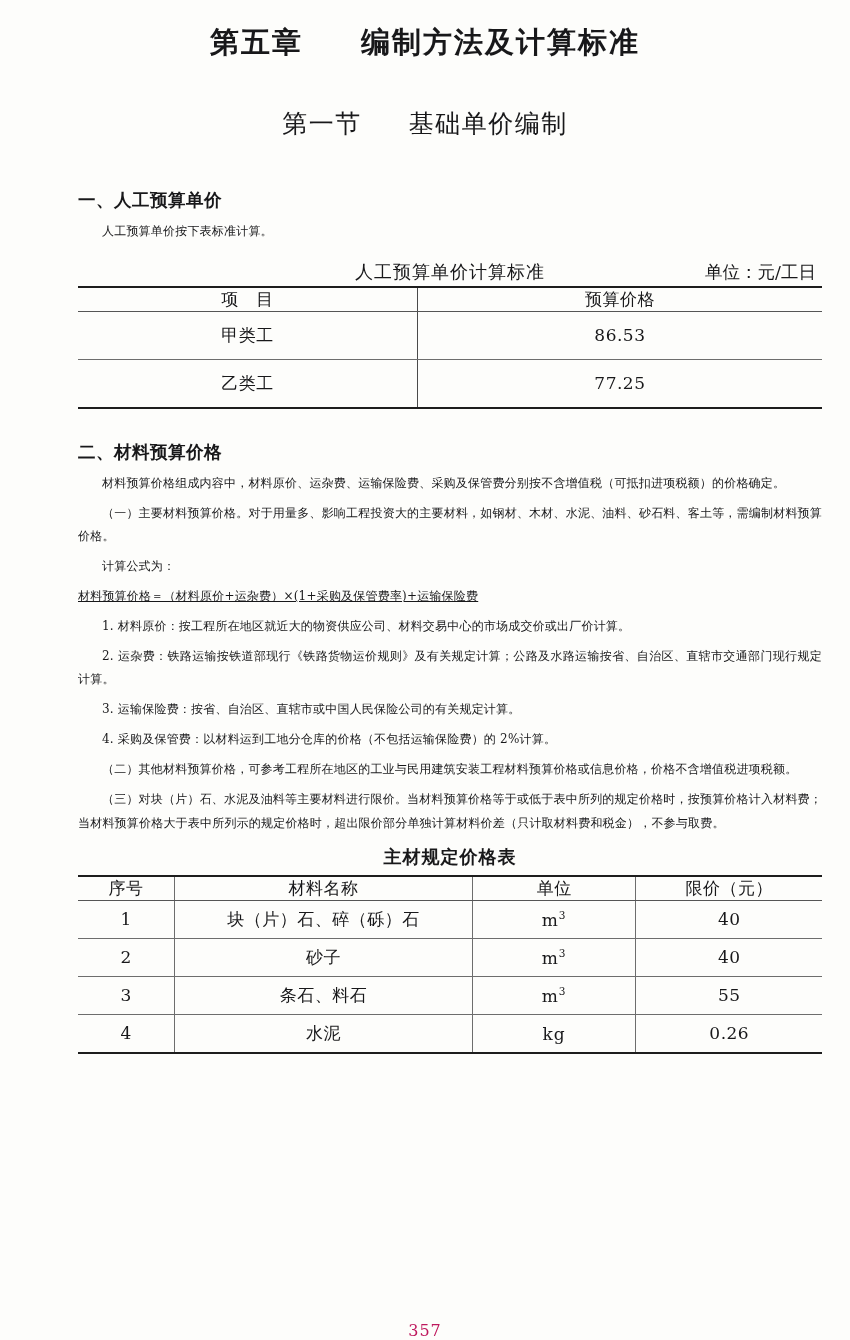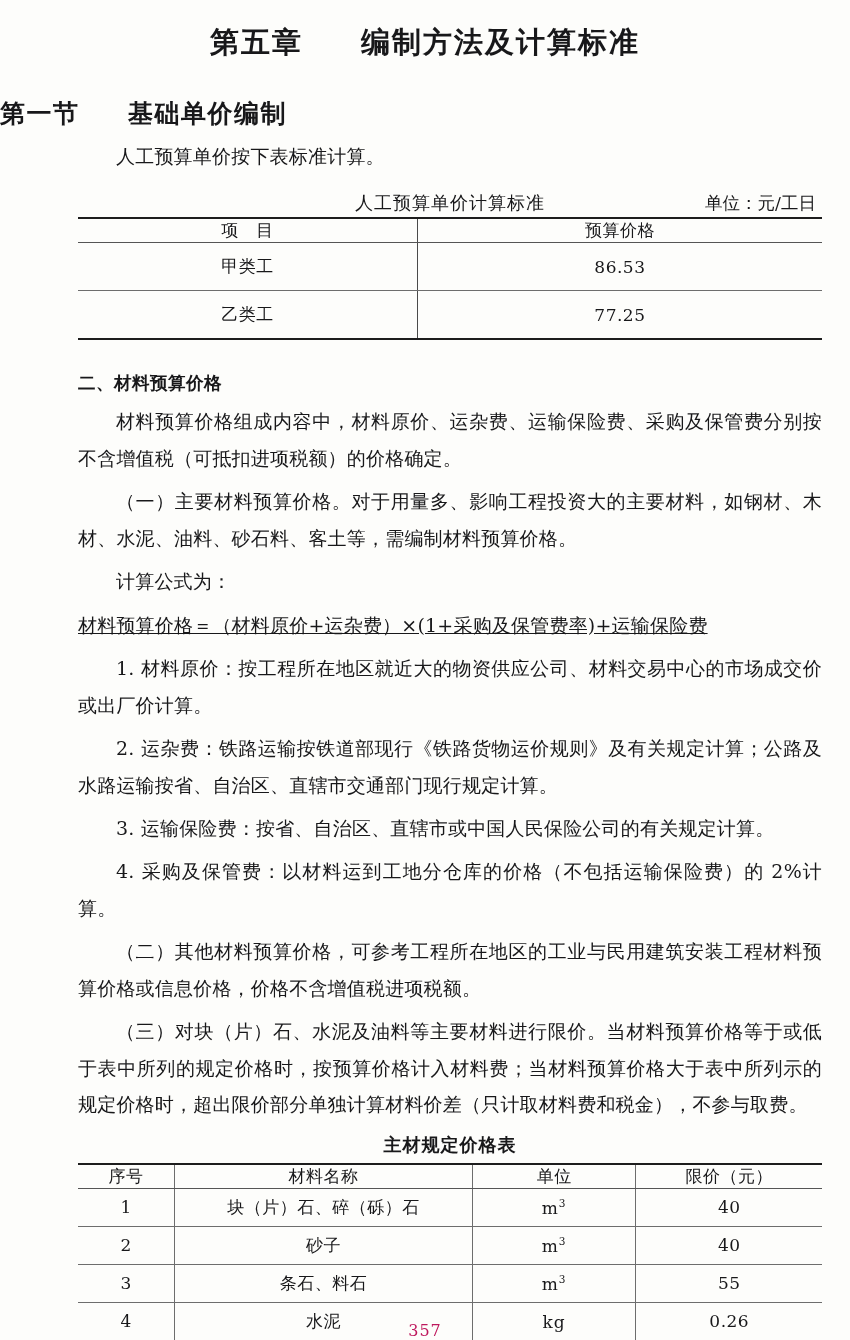--- a/index.html
+++ b/index.html
@@ -18,41 +18,41 @@
     text-align:center;
     font-size:29px;
     letter-spacing:2px;
     font-weight:600;
     margin:22px 0 0 0;
     padding:0;
     line-height:1.4;
   }
   .chapter-title .gap{ display:inline-block; width:34px; }
   .section-title{
-    text-align:left;
+    text-align:center;
     font-size:25px;
     letter-spacing:1.5px;
-    font-weight:700;
-    margin:33px 0 0 0;
+    font-weight:400;
+    margin:43px 0 0 0;
     line-height:1.4;
   }
   .section-title .gap{ display:inline-block; width:28px; }
 
   
   .content{ padding:0 28px 0 78px; }
   .heading-num{
     font-size:17.5px;
     font-weight:700;
     letter-spacing:.5px;
     margin:46px 0 0 0;
     line-height:1.5;
   }
   .heading-num.tight{ margin-top:30px; }
   p.para{
-    font-size:19px;
+    font-size:12px;
     line-height:1.92;
     margin:7px 0 0 0;
     text-align:justify;
     text-justify:inter-ideograph;
     letter-spacing:.2px;
   }
   p.indent{ text-indent:2em; }
   p.noindent{ text-indent:0;text-decoration:underline; }
 
   
@@ -134,20 +134,21 @@
   </h1>
 
   <h2 class="section-title">
     <span>第一节</span>
     <span class="gap"></span>
     <span>基础单价编制</span>
   </h2>
 
   <div class="content">
 
+    <div class="heading-num">一、人工预算单价</div>
     <p class="para indent">人工预算单价按下表标准计算。</p>
 
     <div class="tbl-capline">
       <span class="cap">人工预算单价计算标准</span>
       <span class="unit">单位：元/工日</span>
     </div>
 
     <table class="doc t1">
       <thead>
         <tr>

